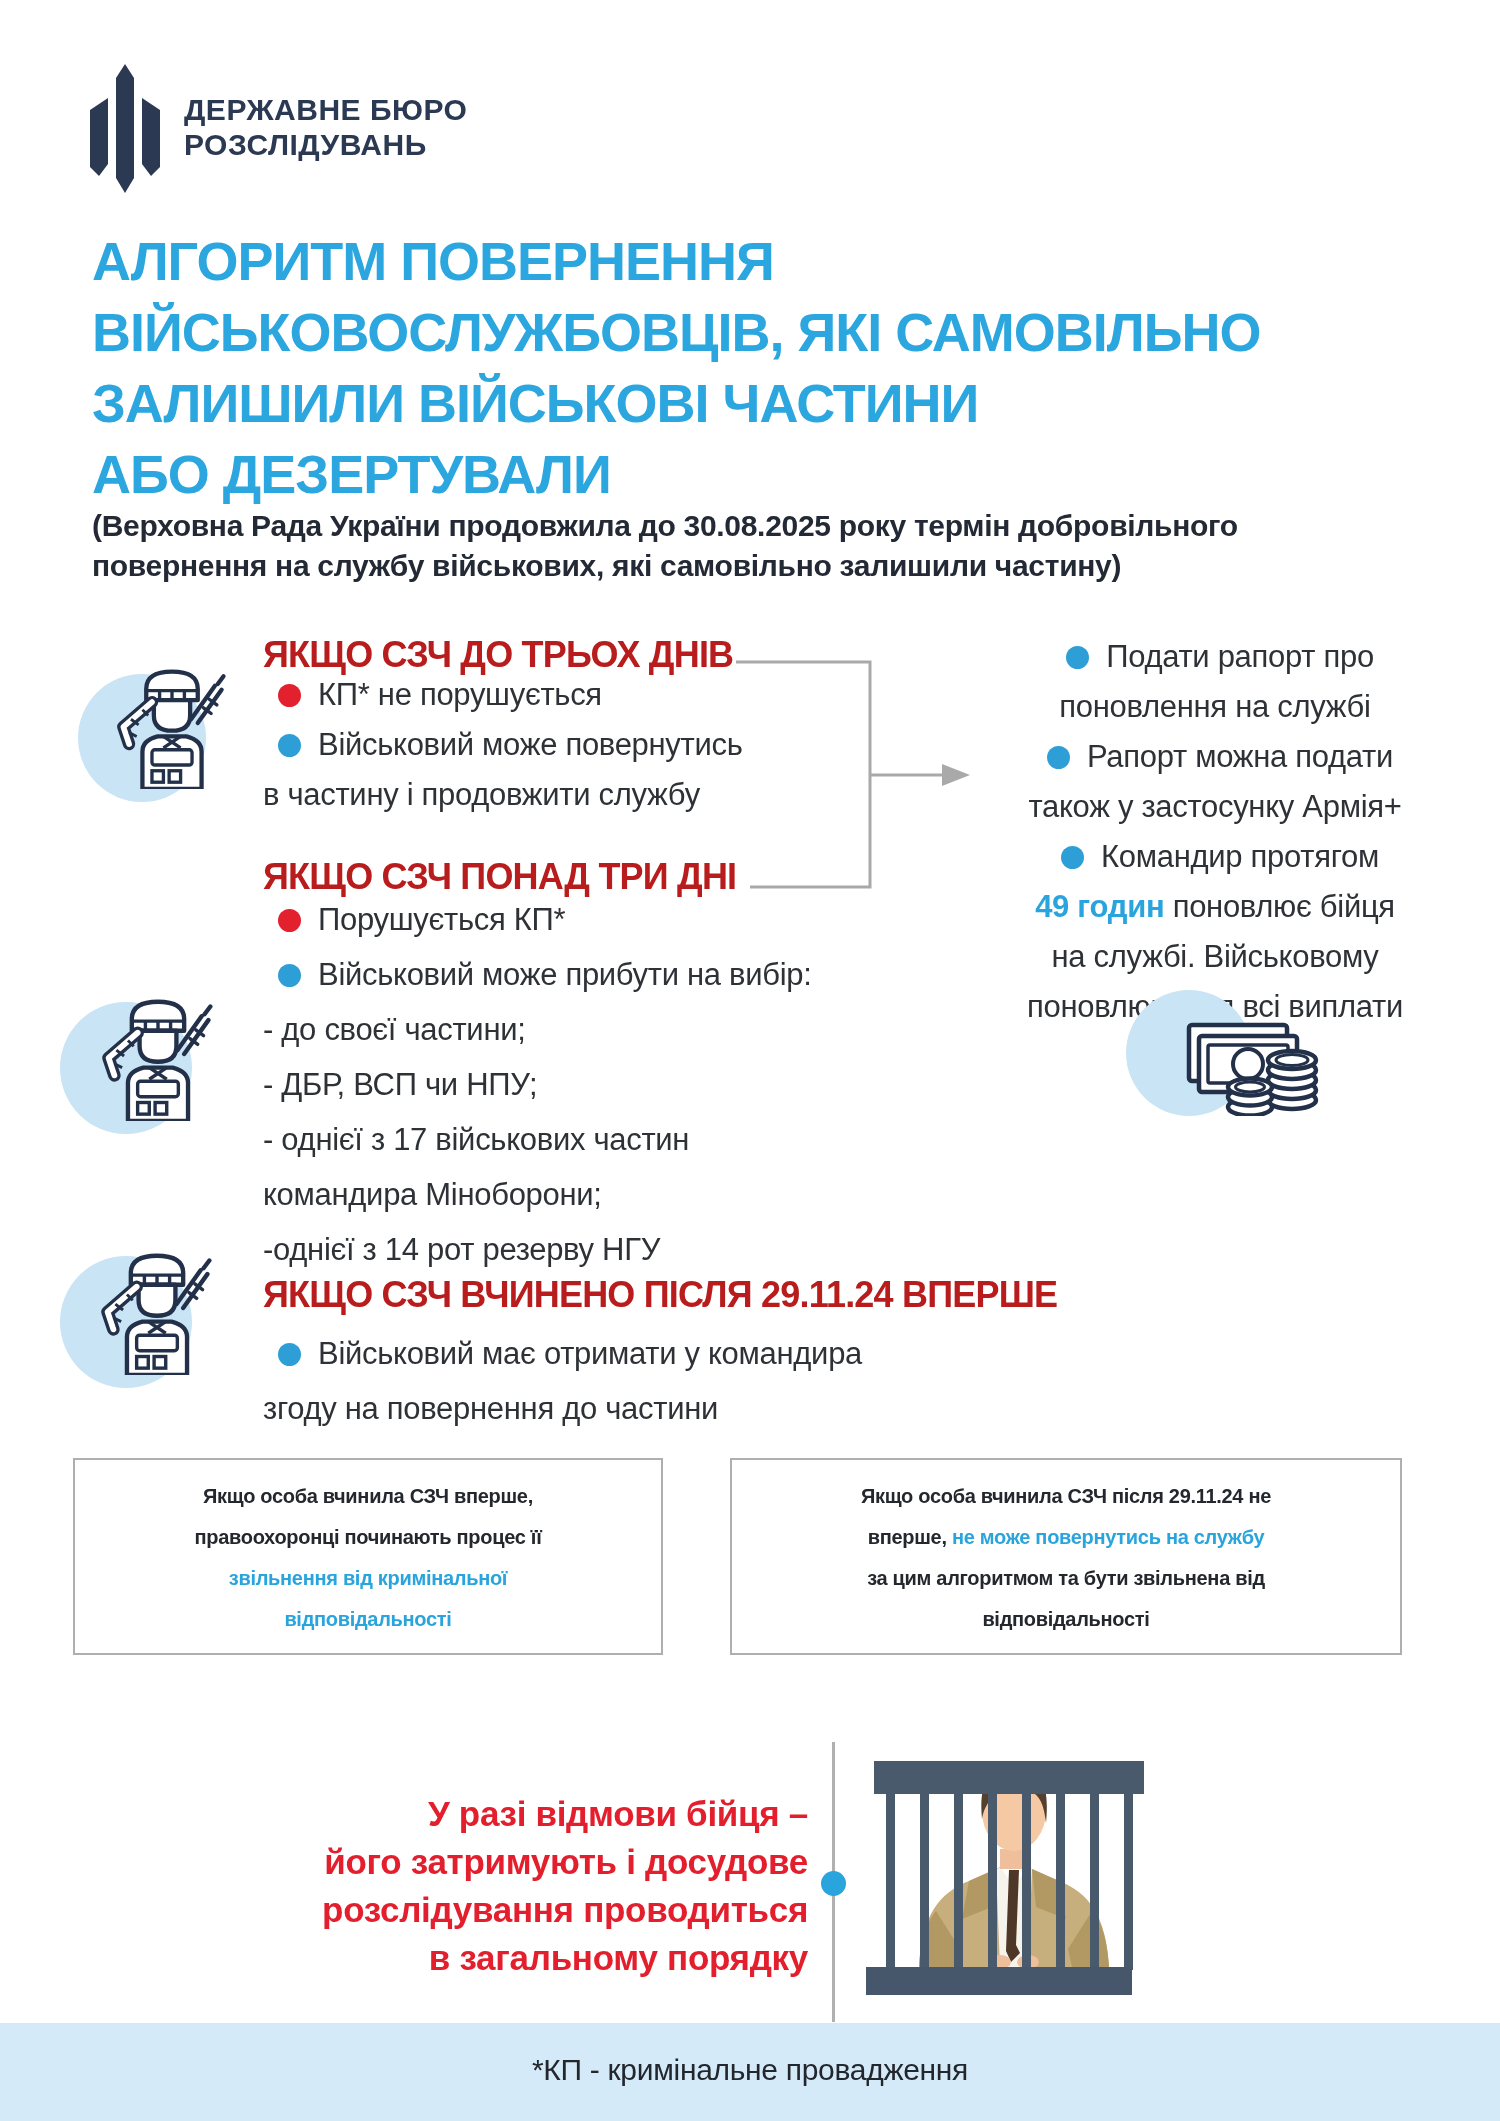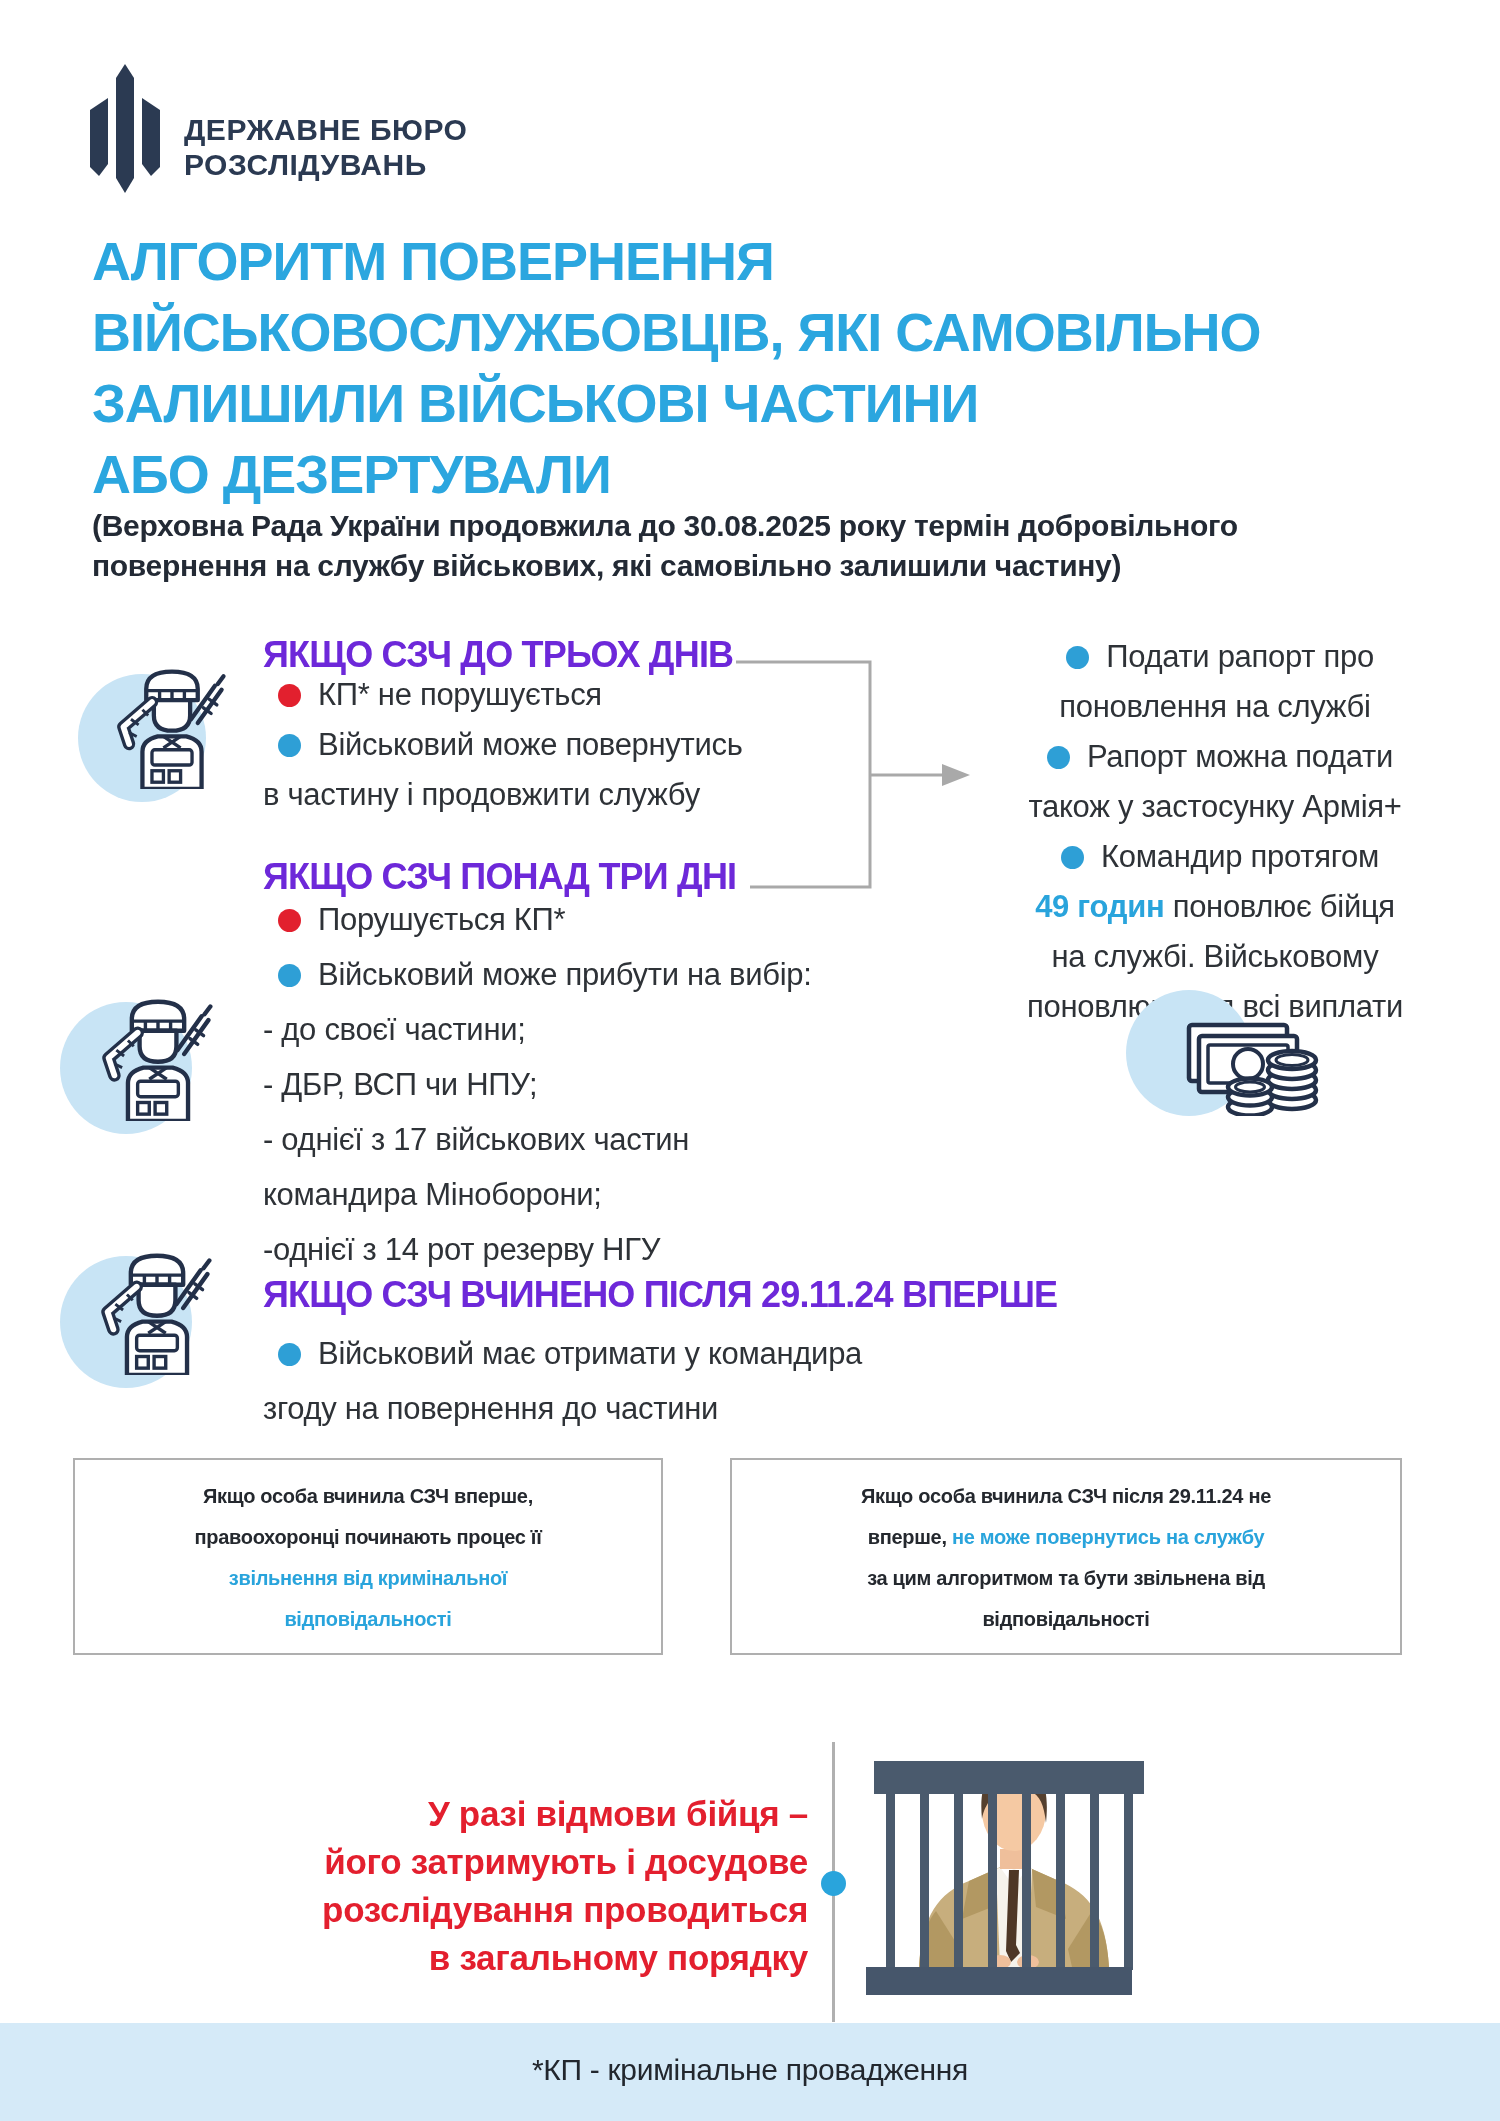--- a/index.html
+++ b/index.html
@@ -1,28 +1,28 @@
 <!DOCTYPE html>
 <html><head>
 <meta charset="utf-8">
 <style>
   html,body{margin:0;padding:0;background:#fff;}
   .canvas{position:relative;width:1500px;height:2121px;background:#ffffff;overflow:hidden;
           font-family:"Liberation Sans","DejaVu Sans",sans-serif;}
   .abs{position:absolute;}
   
   .logo-text{left:184px;top:92px;font-size:30px;font-weight:700;line-height:35px;
-             color:#2B3A52;letter-spacing:0.5px;margin-top:20px;}
+             color:#2B3A52;letter-spacing:0.5px;}
   
   .title{left:92px;top:226px;font-size:54px;line-height:71px;font-weight:700;
          color:#2BA6DF;letter-spacing:-1px;white-space:nowrap;}
   .subtitle{left:92px;top:506px;font-size:30px;line-height:40px;font-weight:700;
             color:#232A35;letter-spacing:-0.3px;white-space:nowrap;}
   
-  .sec-heading{font-size:36px;font-weight:700;color:#6d28d9;letter-spacing:-0.8px;white-space:nowrap;}
+  .sec-heading{font-size:36px;font-weight:700;color:#b91c1c;letter-spacing:-0.8px;white-space:nowrap;}
   .body-list{font-size:31px;color:#2E3237;letter-spacing:-0.3px;}
   .lh50{line-height:50px;} .lh55{line-height:55px;}
   .dot{display:inline-block;width:23px;height:23px;border-radius:50%;
        vertical-align:-2px;margin-left:15px;margin-right:17px;}
   .dot.red{background:#E2202E;} .dot.blue{background:#2E9FD6;}
   .hl-blue{color:#29A4DC;font-weight:700;}
   .circle{border-radius:50%;background:#C8E4F5;}
   
   .note-box{border:2px solid #AFAFAF;background:#fff;box-sizing:border-box;
             text-align:center;font-size:20px;font-weight:700;line-height:41px;

